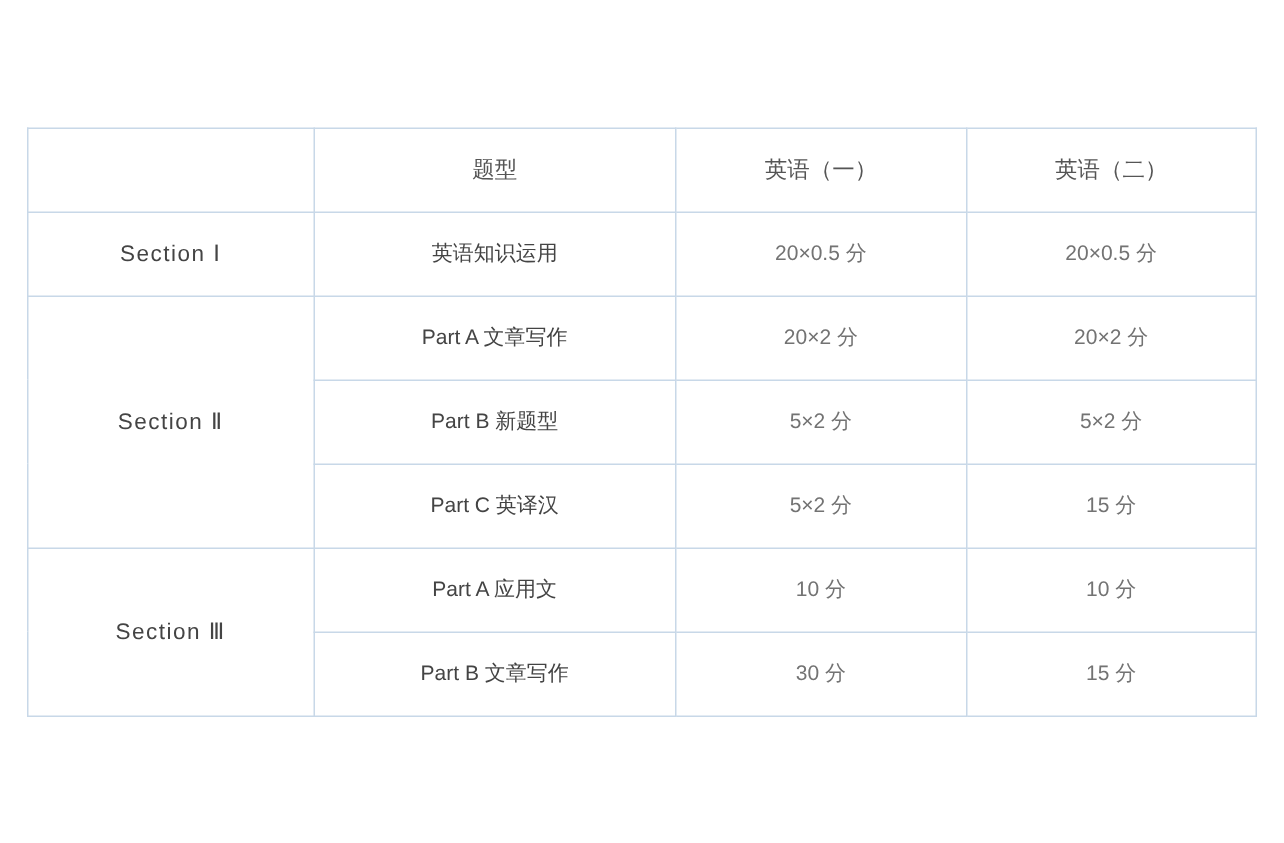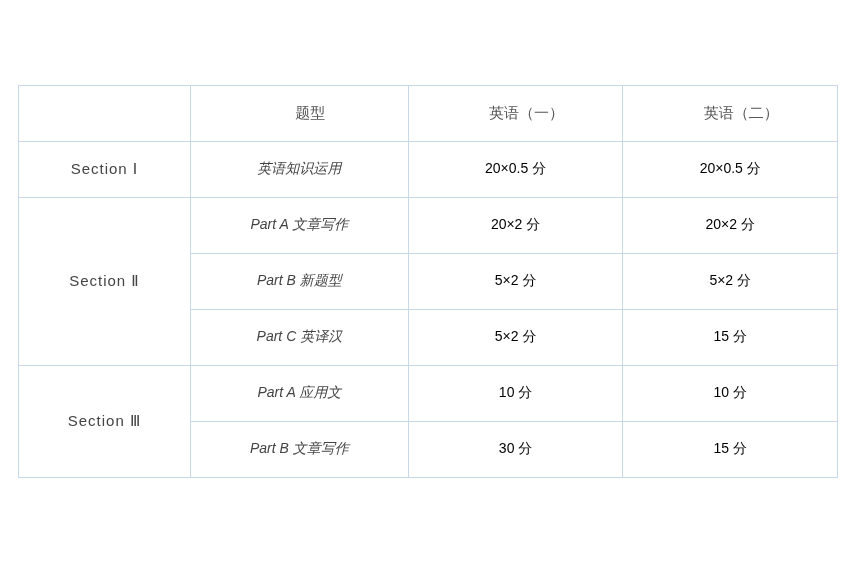--- a/index.html
+++ b/index.html
@@ -34,21 +34,20 @@
       text-align: center;
       vertical-align: middle;
       padding: 0 10px;
     }
 
     thead th {
       height: 56px;
       font-weight: normal;
       font-size: 15px;
       color: #555;
-      padding-left: 32px;
     }
 
     thead th:first-child {
       background: #fff;
     }
 
     tbody td {
       height: 56px;
       font-weight: normal;
       margin-left: 48px;
@@ -56,26 +55,25 @@
 
     .section-cell {
       font-size: 15px;
       color: #444;
       letter-spacing: 1px;
     }
 
     .part-cell {
       font-size: 14px;
       color: #444;
-      font-style: italic;
     }
 
     .score-cell {
       font-size: 14px;
-      color: #000000;
+      color: #737373;
     }
   </style>
 </head>
 <body>
 
 <div class="table-wrapper">
   <table>
     <thead>
       <tr>
         <th></th>

